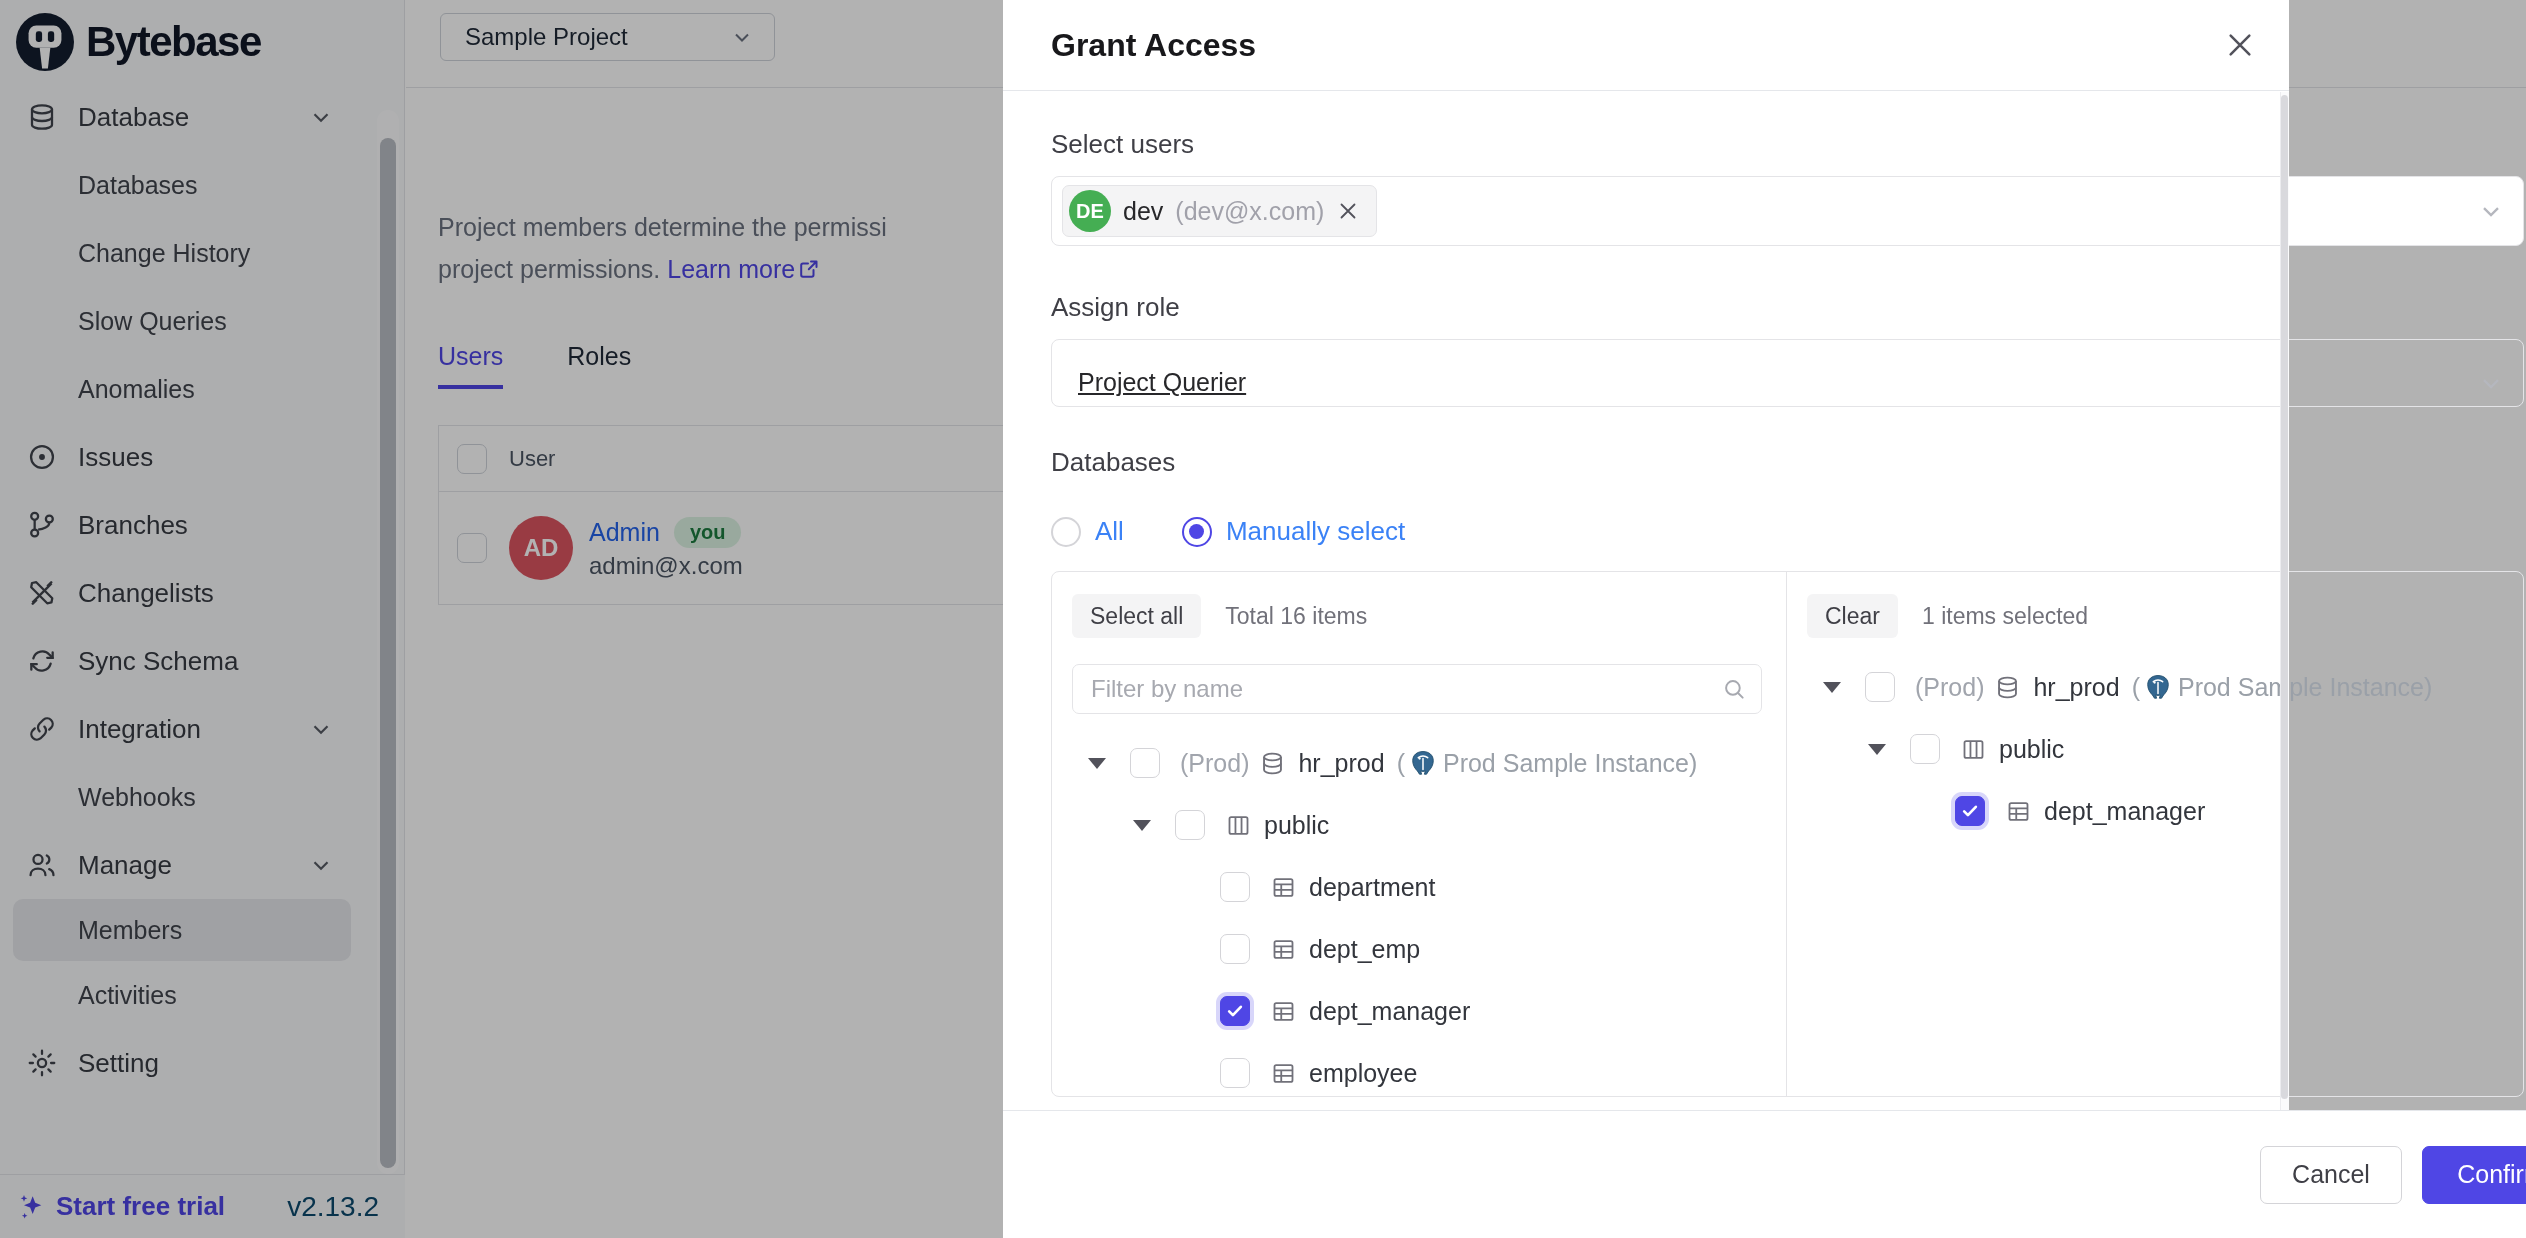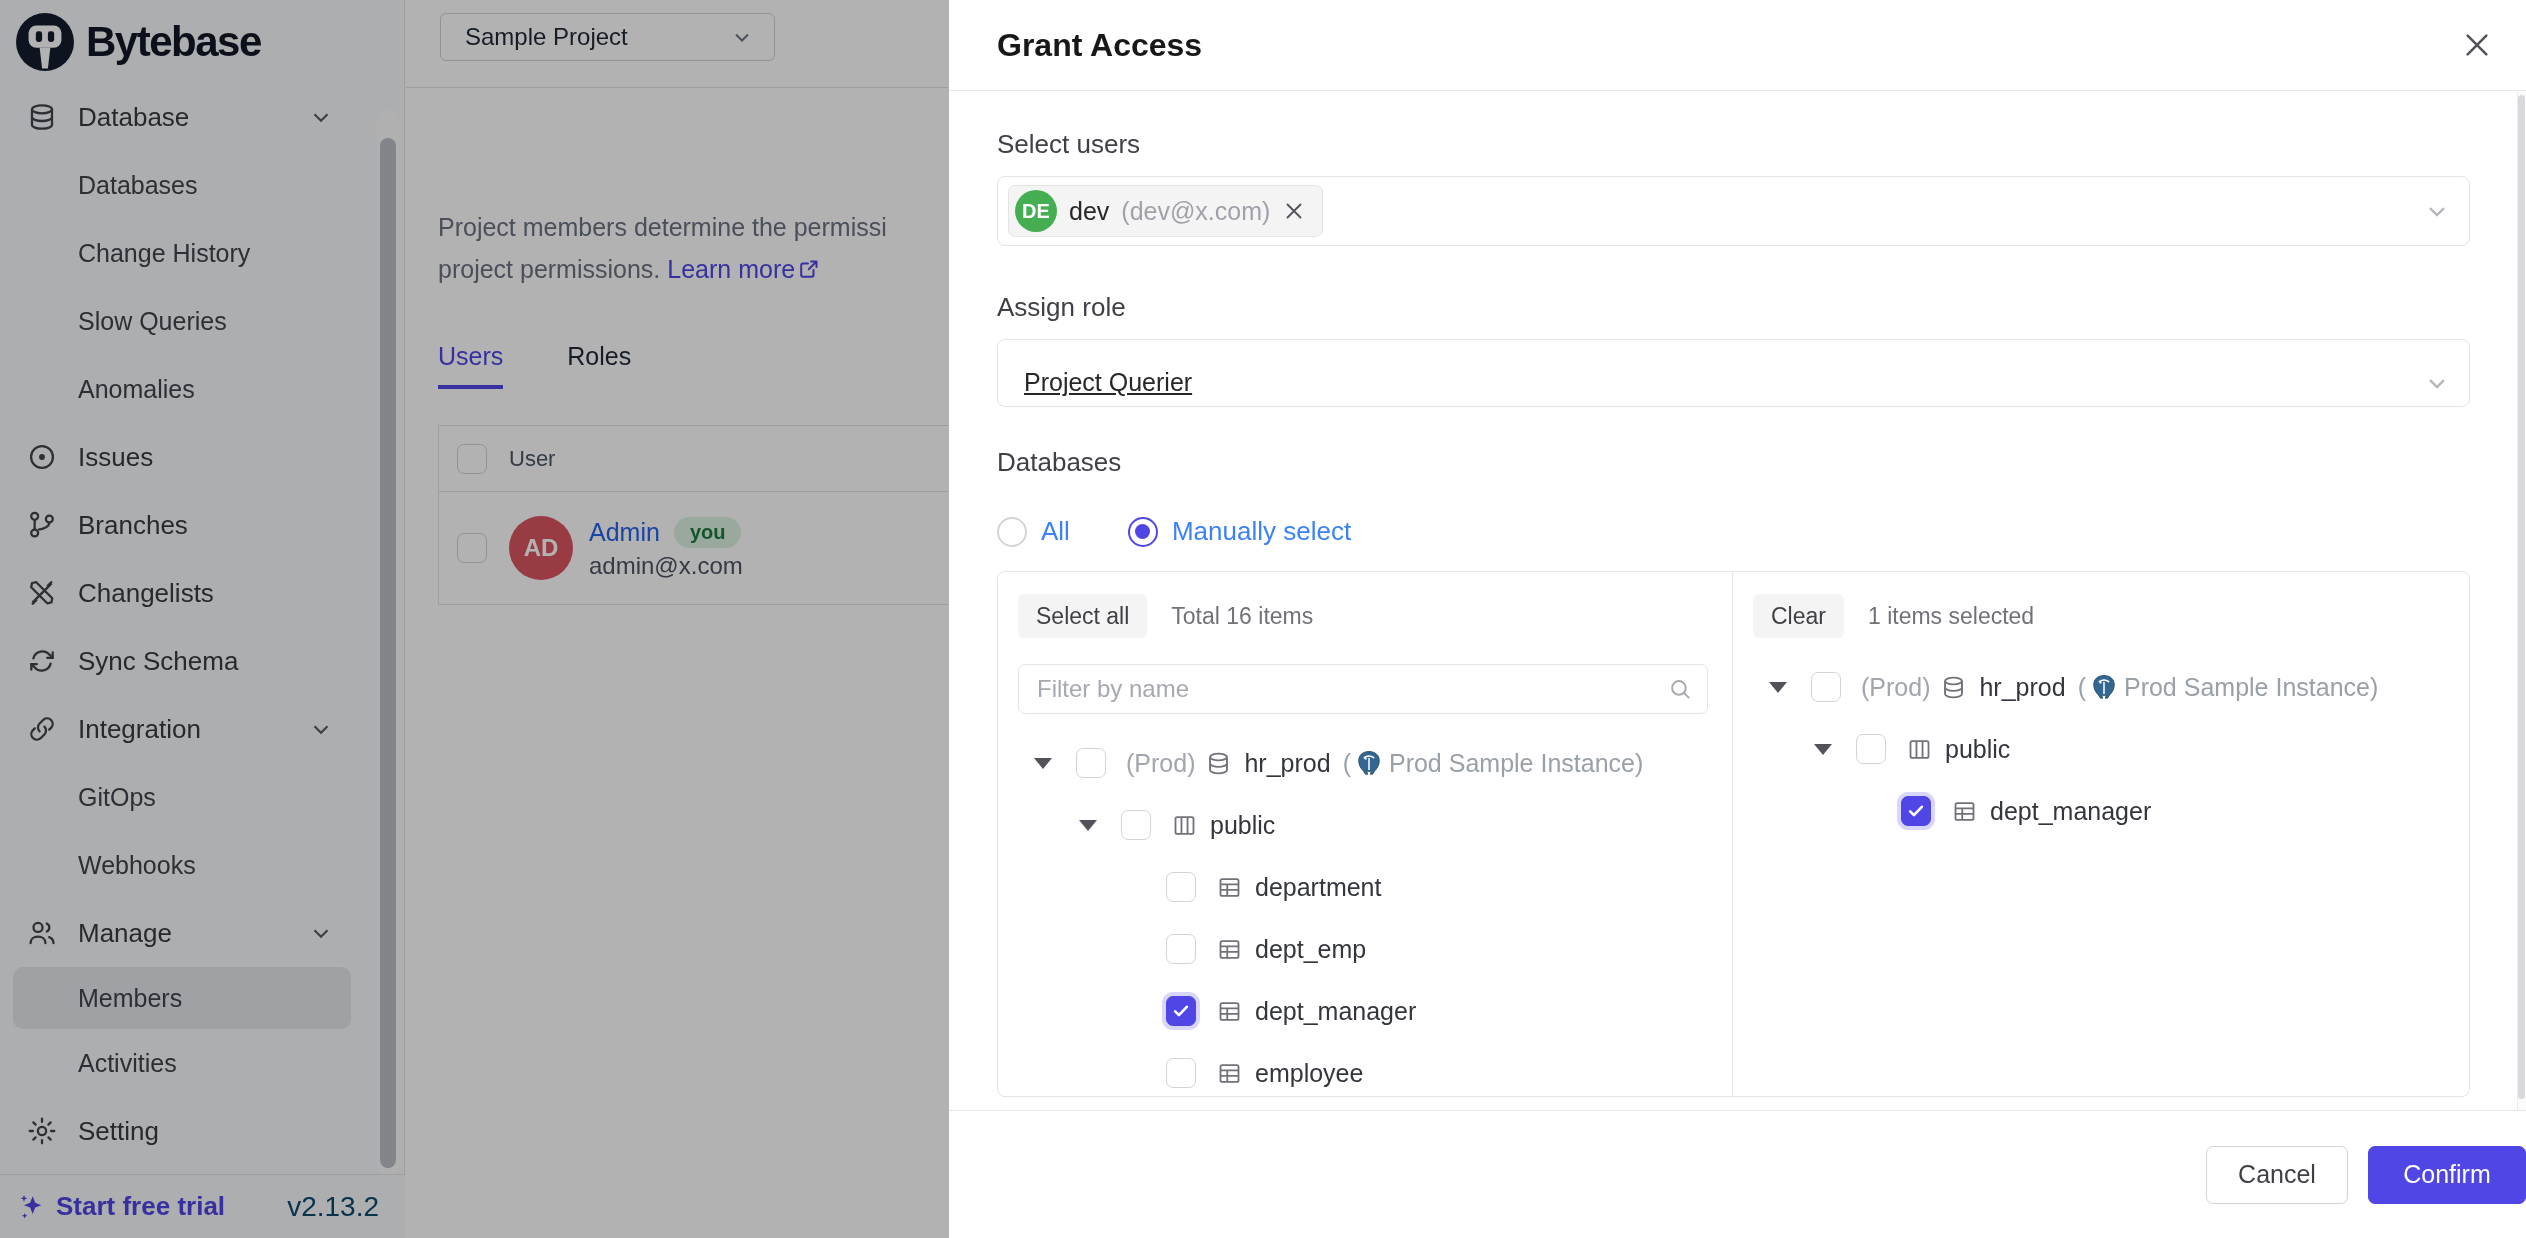--- a/index.html
+++ b/index.html
@@ -54,21 +54,21 @@
   .ucell { margin-left:16px; display:flex; flex-direction:column; gap:4px; }
   .uname-line { display:flex; align-items:center; gap:14px; }
   .uname { font-size:25px; color:#2563eb; cursor:pointer; }
   .ubadge { background:#dcf3e3; color:#1c7c3f; font-size:20px; font-weight:600; padding:4px 16px; border-radius:999px; }
   .uemail { font-size:24px; color:#4b5563; }
 
   
   .overlay { position:absolute; inset:0; background:rgba(0,0,0,0.30); }
 
   
-  .modal { position:absolute; left:949px; top:0; width:1577px; height:1238px; background:#ffffff; }
+  .modal { position:absolute; left:1003px; top:0; width:1286px; height:1238px; background:#ffffff; }
   .m-header { position:relative; height:91px; border-bottom:1px solid #e5e7eb; }
   .m-title { position:absolute; left:48px; top:50%; transform:translateY(-50%); font-size:32px; font-weight:600; color:#18181b; }
   .m-close { position:absolute; right:30px; top:26px; width:38px; height:38px; display:flex; align-items:center; justify-content:center; cursor:pointer; }
   .m-close svg { width:32px; height:32px; }
 
   .m-body { position:absolute; left:48px; top:91px; width:1473px; }
   .m-label { margin-top:38px; font-size:26px; font-weight:500; color:#3f3f46; }
 
   .sel-input { margin-top:16px; height:70px; border:1px solid #e4e4e7; border-radius:8px; display:flex; align-items:center; padding:0 18px 0 10px; background:#fff; cursor:pointer; }
   .chip { height:52px; background:#f4f4f5; border:1px solid #e4e4e7; border-radius:7px; display:flex; align-items:center; gap:12px; padding:0 16px 0 6px; }
@@ -220,23 +220,20 @@
                 <path d="M13.8 10.2a4.2 4.2 0 0 1 0 5.9l-3 3a4.2 4.2 0 0 1-5.9-5.9l1.7-1.7"></path>
               </svg>
           </span>
           <span>Integration</span>
           <span class="chev">
               <svg viewBox="0 0 24 24" fill="none" stroke="#565b63" stroke-width="2">
                 <path d="M6 9.5l6 6 6-6"></path>
               </svg>
             </span>
         </div>
-        <div class="nav-item child">
-            <span>GitOps</span>
-          </div>
         <div class="nav-item child">
             <span>Webhooks</span>
           </div>
 
         <div class="nav-item parent">
           <span class="icn">
             <svg viewBox="0 0 24 24" fill="none" stroke="#40444c" stroke-width="1.7" stroke-linecap="round">
                 <circle cx="9" cy="7.8" r="3.4"></circle>
                 <path d="M3.4 19.6c0-3 2.5-4.9 5.6-4.9s5.6 1.9 5.6 4.9"></path>
                 <path d="M15.6 4.8a3.4 3.4 0 0 1 0 6.1M17.4 15.1c2 .8 3.2 2.3 3.2 4.5"></path>

